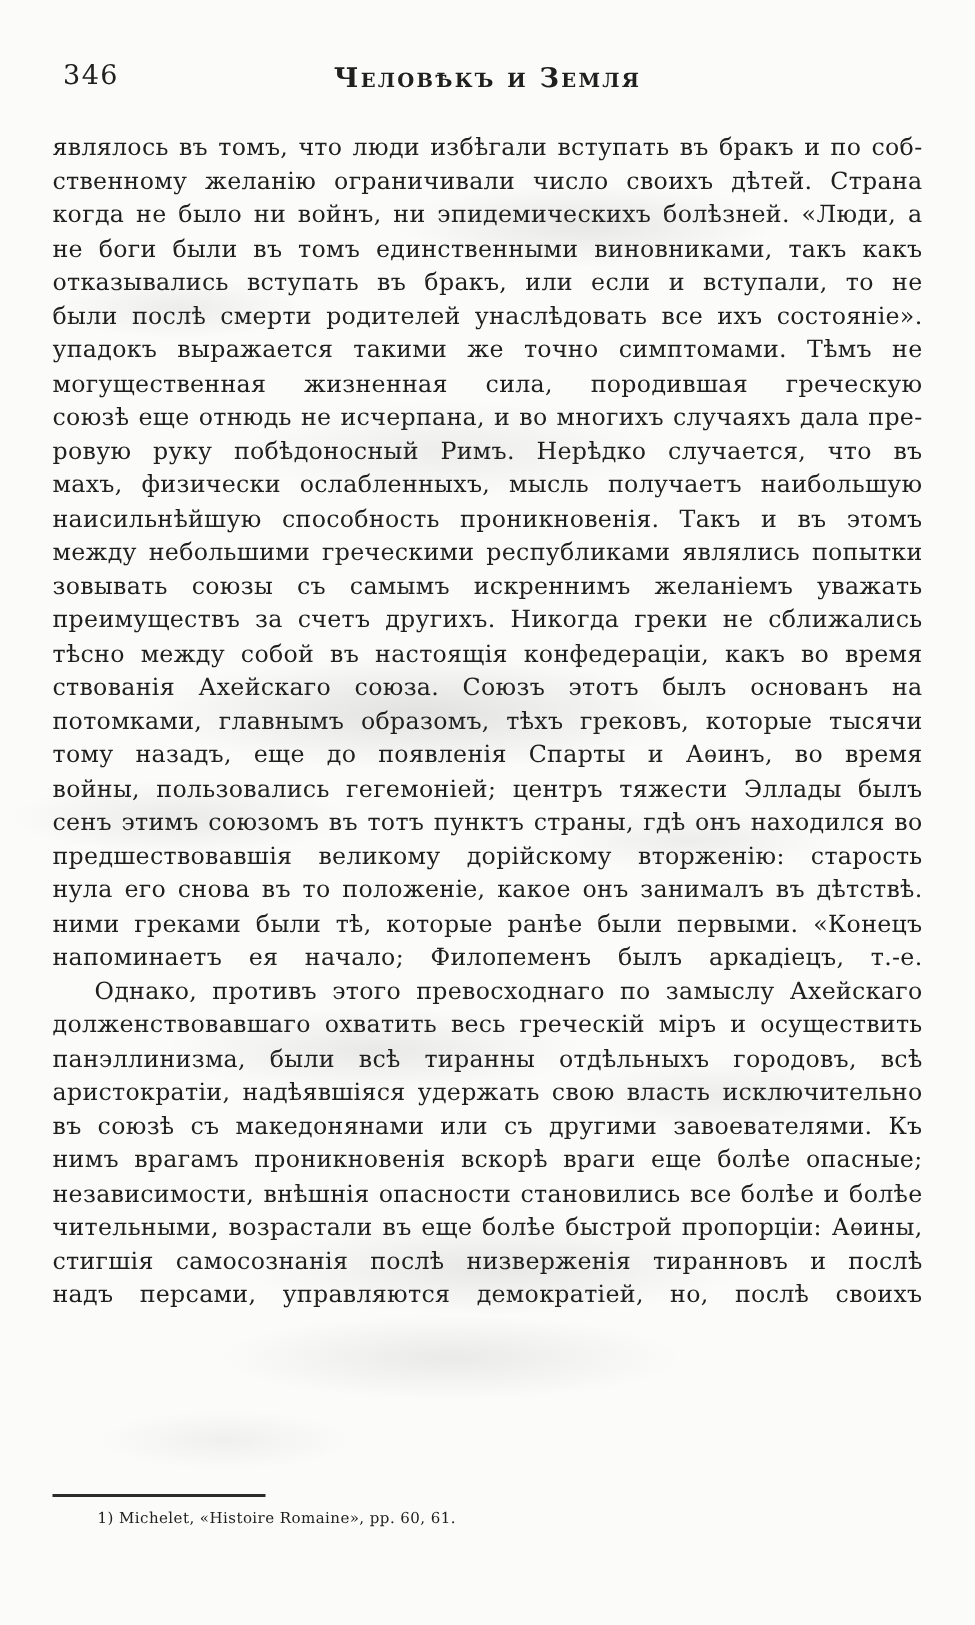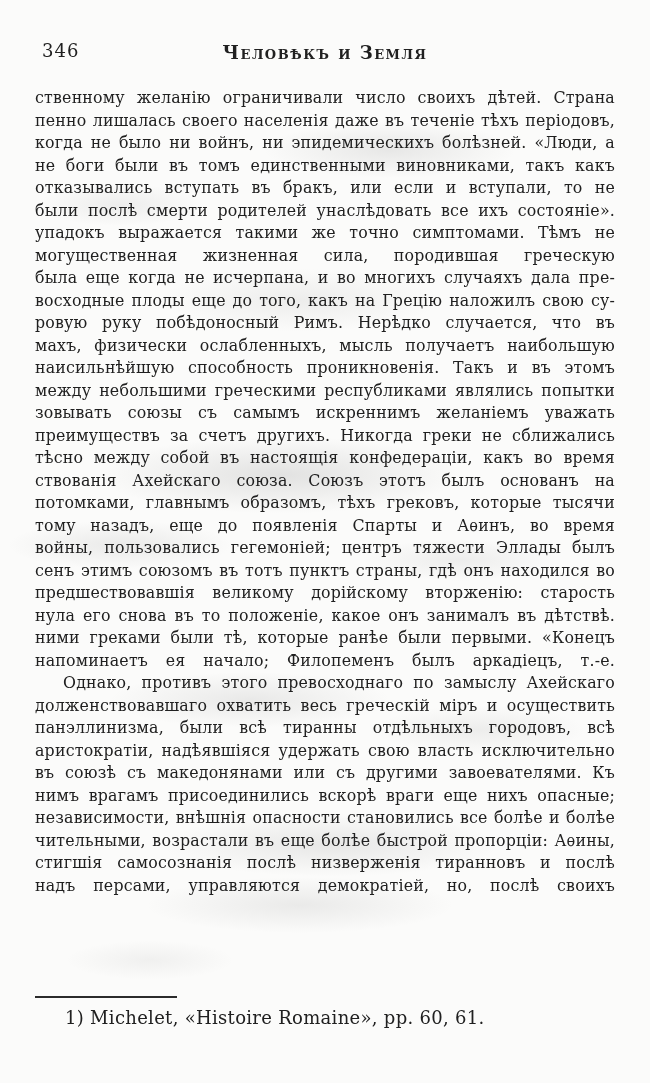--- a/index.html
+++ b/index.html
@@ -54,45 +54,44 @@
     text-justify: inter-word;
     letter-spacing: 0.2px;
   }
   .line.indent { padding-left: 28px; }
   .footnote-rule {
     position: absolute; left: 35px; top: 996px;
     width: 142px; border-top: 2px solid #2b2b2b;
   }
   .footnote-text {
     position: absolute; left: 65px; top: 1007px;
-    font-size: 18px; letter-spacing: 0.3px;
+    font-size: 10px; letter-spacing: 0.3px;
   }
 </style>
 </head>
 <body>
 
 <div class="page">
   <div class="scan-noise"></div>
 
   <div class="page-number">346</div>
 
   <div class="running-title">Человѣкъ и Земля</div>
 
   <div class="text-block">
 
+  <div class="line">являлось въ томъ, что люди избѣгали вступать въ бракъ и по соб-</div>
       <div class="line">ственному желанію ограничивали число своихъ дѣтей. Страна посте-</div>
-      <div class="line">пенно лишалась своего населенія даже въ теченіе тѣхъ періодовъ,</div>
       <div class="line">когда не было ни войнъ, ни эпидемическихъ болѣзней. «Люди, а вовсе</div>
       <div class="line">не боги были въ томъ единственными виновниками, такъ какъ люди</div>
       <div class="line">отказывались вступать въ бракъ, или если и вступали, то не растили</div>
       <div class="line">были послѣ смерти родителей унаслѣдовать все ихъ состояніе». Всякій</div>
       <div class="line">упадокъ выражается такими же точно симптомами. Тѣмъ не менѣе,</div>
       <div class="line">могущественная жизненная сила, породившая греческую цивилизацію,</div>
-      <div class="line">была еще когда не исчерпана, и во многихъ случаяхъ дала пре-</div>
-      <div class="line">восходные плоды еще до того, какъ на Грецію наложилъ свою су-</div>
+      <div class="line">союзѣ еще отнюдь не исчерпана, и во многихъ случаяхъ дала пре-</div>
       <div class="line">ровую руку побѣдоносный Римъ. Нерѣдко случается, что въ организ-</div>
       <div class="line">махъ, физически ослабленныхъ, мысль получаетъ наибольшую остроту,</div>
       <div class="line">наисильнѣйшую способность проникновенія. Такъ и въ этомъ случаѣ,</div>
       <div class="line">между небольшими греческими республиками являлись попытки обра-</div>
       <div class="line">зовывать союзы съ самымъ искреннимъ желаніемъ уважать свободу от-</div>
       <div class="line">преимуществъ за счетъ другихъ. Никогда греки не сближались такъ</div>
       <div class="line">тѣсно между собой въ настоящія конфедераціи, какъ во время суще-</div>
       <div class="line">ствованія Ахейскаго союза. Союзъ этотъ былъ основанъ на Пелопонезѣ</div>
       <div class="line">потомками, главнымъ образомъ, тѣхъ грековъ, которые тысячи лѣтъ</div>
       <div class="line">тому назадъ, еще до появленія Спарты и Аѳинъ, во время троянской</div>
@@ -100,21 +99,21 @@
       <div class="line">сенъ этимъ союзомъ въ тотъ пунктъ страны, гдѣ онъ находился во времена,</div>
       <div class="line">предшествовавшія великому дорійскому вторженію: старость народа вер-</div>
       <div class="line">нула его снова въ то положеніе, какое онъ занималъ въ дѣтствѣ. Послѣд-</div>
       <div class="line">ними греками были тѣ, которые ранѣе были первыми. «Конецъ Греціи</div>
       <div class="line">напоминаетъ ея начало; Филопеменъ былъ аркадіецъ, т.-е. пелазгъ» ¹).</div>
       <div class="line indent">Однако, противъ этого превосходнаго по замыслу Ахейскаго союза,</div>
       <div class="line">долженствовавшаго охватить весь греческій міръ и осуществить идею</div>
       <div class="line">панэллинизма, были всѣ тиранны отдѣльныхъ городовъ, всѣ древнія</div>
       <div class="line">аристократіи, надѣявшіяся удержать свою власть исключительно лишь</div>
       <div class="line">въ союзѣ съ македонянами или съ другими завоевателями. Къ преж-</div>
-      <div class="line">нимъ врагамъ присоединились вскорѣ враги еще нихъ опасные;</div>
+      <div class="line">нимъ врагамъ проникновенія вскорѣ враги еще болѣе опасные;</div>
       <div class="line">независимости, внѣшнія опасности становились все болѣе и болѣе зна-</div>
       <div class="line">чительными, возрастали въ еще болѣе быстрой пропорціи: Аѳины, до-</div>
       <div class="line">стигшія самосознанія послѣ низверженія тиранновъ и послѣ побѣдъ</div>
       <div class="line">надъ персами, управляются демократіей, но, послѣ своихъ притязаній</div>
     </div>
 
   <div class="footnote-rule"></div>
 
   <div class="footnote-text">1) Michelet, «Histoire Romaine», pp. 60, 61.</div>
 </div>

